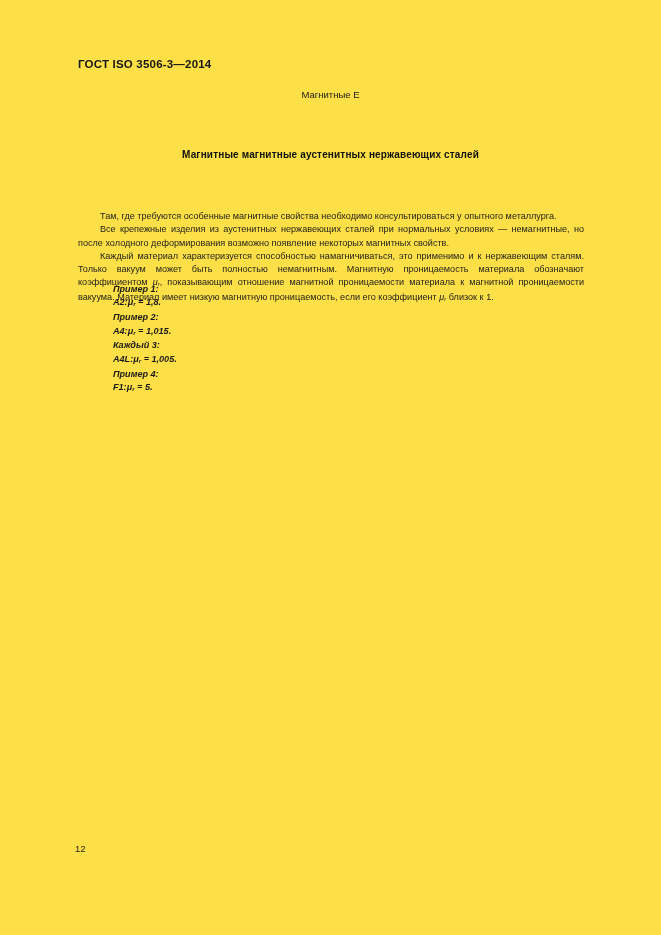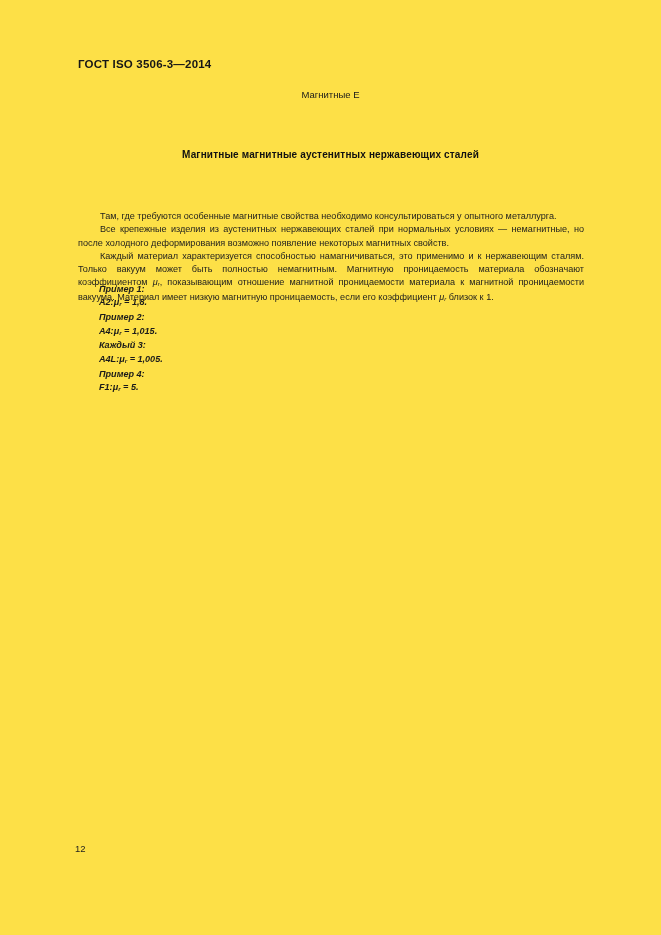--- a/index.html
+++ b/index.html
@@ -65,21 +65,21 @@
     margin-top: 32px;
   }
   .para {
     margin: 0;
     text-indent: 22px;
     text-align: justify;
     text-justify: inter-word;
   }
   .examples {
     position: absolute;
-    left: 99px;
+    left: 113px;
     top: 283px;
     font-size: 9.1px;
     line-height: 13.4px;
     font-style: italic;
     font-weight: bold;
     color: #1a1a1a;
   }
   .ex-line {
     display: block;
     white-space: nowrap;

